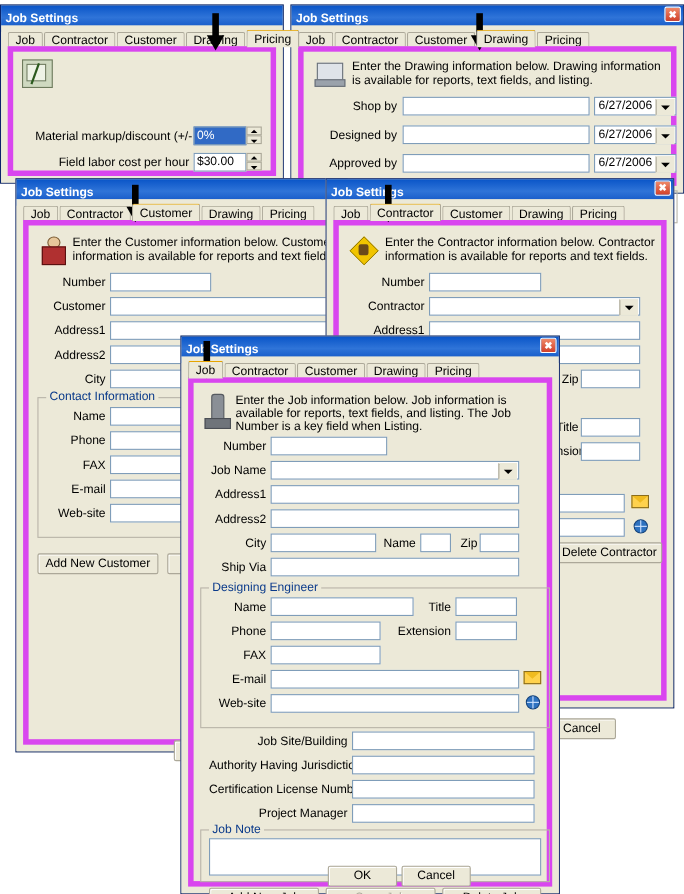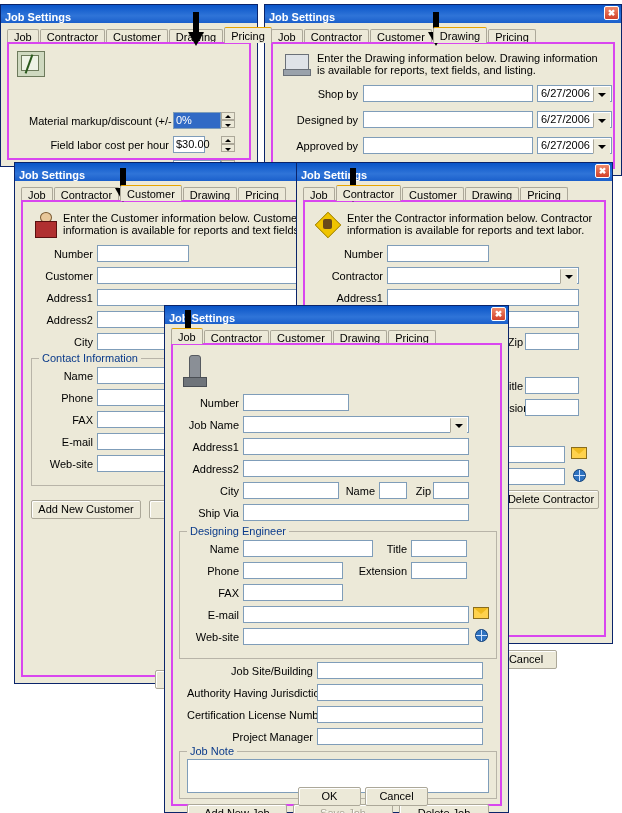--- a/index.html
+++ b/index.html
@@ -26,21 +26,21 @@
 
   
   .tabstrip{position:absolute;left:6px;top:4px;height:16px;display:flex;align-items:flex-end;}
   .tab{
     height:14px;line-height:14px;padding:0 6px;margin-right:1px;
     background:#ece9d8;border:1px solid #aca899;border-bottom:none;
     font-size:11px;box-sizing:border-box;border-radius:2px 2px 0 0;cursor:pointer;white-space:nowrap;
   }
   .tab.active{background:#ece9d8;height:16px;line-height:16px;border-color:#aca899;font-weight:normal;
     border-top:1px solid #e6a400;position:relative;z-index:3;}
-  .tabpanel{position:absolute;left:6px;right:6px;top:19px;bottom:6px;background:#ece9d8;border:2px solid #d946ef;}
+  .tabpanel{position:absolute;left:6px;right:6px;top:19px;bottom:6px;background:#ece9d8;border:5px solid #d946ef;}
 
   
   .lbl{position:absolute;font-size:11px;text-align:right;white-space:nowrap;}
   .inp{
     position:absolute;background:#fff;border:1px solid #7f9db9;box-sizing:border-box;height:17px;
     font-size:11px;padding:1px 2px;font-family:"Liberation Sans",sans-serif;
   }
   .combo{position:absolute;background:#fff;border:1px solid #7f9db9;box-sizing:border-box;height:17px;}
   .combo .arrow{
     position:absolute;right:1px;top:1px;width:15px;height:13px;background:#ece9d8;border:1px solid #ece9d8;
@@ -101,21 +101,21 @@
         <div style="position:absolute;left:10px;top:2px;width:2px;height:20px;background:#2b5a1e;transform:rotate(20deg);"></div>
       </div>
       <div class="lbl" style="left:20px;top:71px;width:140px;">Material markup/discount (+/- %)</div>
       <div class="inp sel" style="left:164px;top:68px;width:48px;">0%</div>
       <div class="spin" style="left:212px;top:68px;">
           <div class="up"></div>
           <div class="dn"></div>
         </div>
 
       <div class="lbl" style="left:40px;top:95px;width:120px;">Field labor cost per hour</div>
-      <div class="inp" style="left:164px;top:92px;width:32px;">$30.00</div>
+      <div class="inp" style="left:164px;top:92px;width:48px;">$30.00</div>
       <div class="spin" style="left:212px;top:92px;">
           <div class="up"></div>
           <div class="dn"></div>
         </div>
 
       <div class="lbl" style="left:40px;top:119px;width:120px;">Shop labor cost per hour</div>
       <div class="inp" style="left:164px;top:116px;width:48px;">$25.50</div>
       <div class="spin" style="left:212px;top:116px;">
           <div class="up"></div>
           <div class="dn"></div>
@@ -257,21 +257,21 @@
       <div class="tab active">Contractor</div>
       <div class="tab">Customer</div>
       <div class="tab">Drawing</div>
       <div class="tab">Pricing</div>
     </div>
     <div class="tabpanel">
       <div class="icon" style="left:10px;top:10px;width:26px;height:26px;">
         <div style="position:absolute;left:0;top:0;width:24px;height:24px;background:#f0c400;border:1px solid #7a6400;transform:rotate(45deg) scale(.72);"></div>
         <div style="position:absolute;left:8px;top:7px;width:9px;height:10px;background:#6a4a1a;border-radius:2px;"></div>
       </div>
-      <div class="hint" style="left:42px;top:10px;width:258px;">Enter the Contractor information below. Contractor information is available for reports and text labor.</div>
+      <div class="hint" style="left:42px;top:10px;width:258px;">Enter the Contractor information below. Contractor information is available for reports and text fields.</div>
 
       <div class="lbl" style="left:8px;top:46px;width:70px;">Number</div>
       <div class="inp" style="left:82px;top:43px;width:102px;"></div>
 
       <div class="lbl" style="left:4px;top:68px;width:74px;">Contractor</div>
       <div class="combo" style="left:82px;top:65px;width:192px;">
         <span class="arrow"></span>
       </div>
 
       <div class="lbl" style="left:8px;top:90px;width:70px;">Address1</div>
@@ -315,20 +315,21 @@
       <div class="tab">Contractor</div>
       <div class="tab">Customer</div>
       <div class="tab">Drawing</div>
       <div class="tab">Pricing</div>
     </div>
     <div class="tabpanel">
       <div class="icon" style="left:10px;top:10px;width:22px;height:34px;">
         <div style="position:absolute;left:6px;top:0;width:10px;height:22px;background:#8a8f96;border:1px solid #565a60;border-radius:3px 3px 0 0;"></div>
         <div style="position:absolute;left:0;top:22px;width:22px;height:8px;background:#6f747a;border:1px solid #4a4e54;"></div>
       </div>
+      <div class="hint" style="left:38px;top:10px;width:290px;">Enter the Job information below. Job information is available for reports, text fields, and listing. The Job Number is a key field when Listing.</div>
 
       <div class="lbl" style="left:0px;top:52px;width:66px;">Number</div>
       <div class="inp" style="left:70px;top:49px;width:106px;"></div>
 
       <div class="lbl" style="left:0px;top:74px;width:66px;">Job Name</div>
       <div class="combo" style="left:70px;top:71px;width:226px;">
         <span class="arrow"></span>
       </div>
 
       <div class="lbl" style="left:0px;top:96px;width:66px;">Address1</div>

